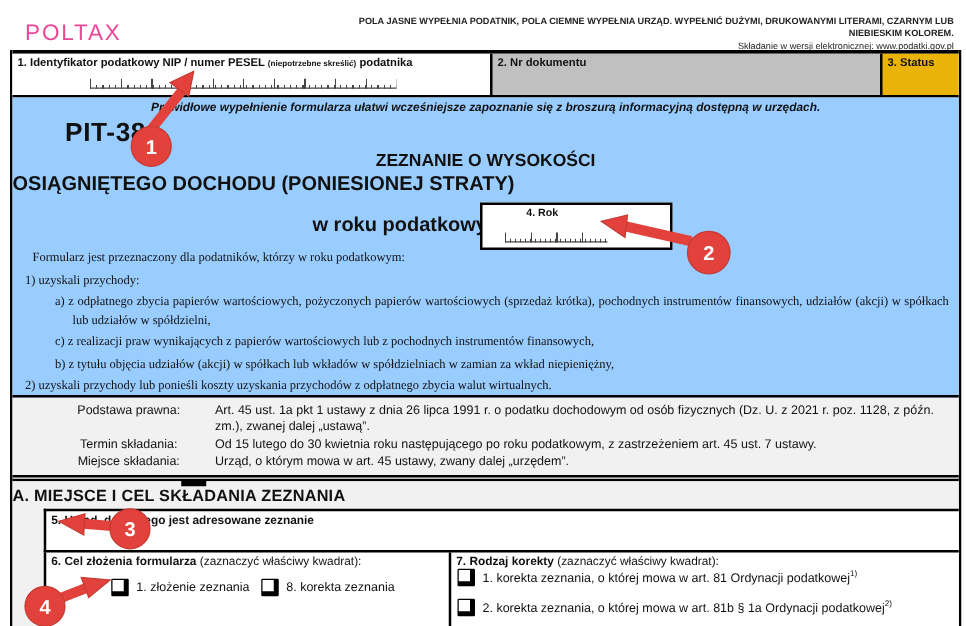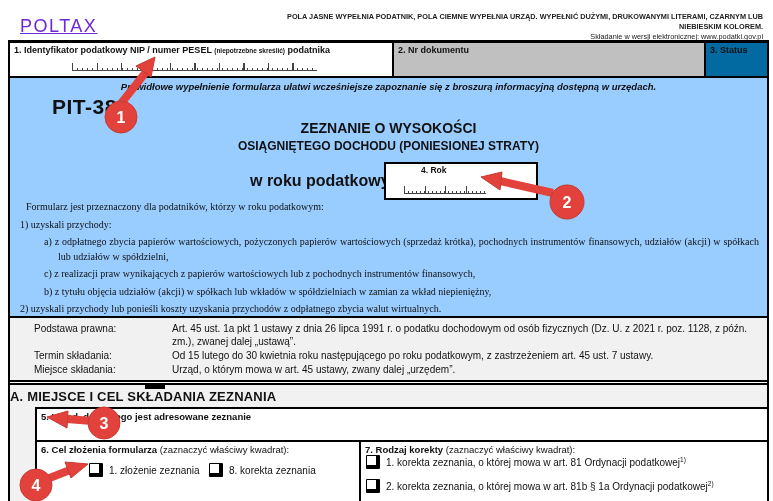--- a/index.html
+++ b/index.html
@@ -1,51 +1,51 @@
 <!DOCTYPE html>
 <html><head>
 <meta charset="utf-8">
 <style>
   html,body{margin:0;padding:0;background:#fff;}
   #page{position:relative;width:773px;height:501px;background:#fff;
         font-family:"Liberation Sans","DejaVu Sans",sans-serif;color:#111;overflow:hidden;}
 
   
   .hdr{position:absolute;left:8px;right:8px;top:0;height:40px;}
-  .brand{position:absolute;left:12px;top:16px;font-size:18px;letter-spacing:1.5px;color:#6d28d9;text-decoration:underline;}
+  .brand{position:absolute;left:12px;top:16px;font-size:18px;letter-spacing:1.5px;color:#ec4899;}
   .hdr-right{position:absolute;right:2px;top:12px;width:520px;text-align:right;}
   .hdr-notice{font-size:7.3px;font-weight:bold;color:#222;line-height:10px;}
   .hdr-efiling{font-size:7.3px;color:#222;line-height:10px;}
 
   
   .frame{position:absolute;left:8px;top:40px;width:757px;border-left:2px solid #000;border-right:2px solid #000;}
 
   
   .frow{display:flex;border-top:3px solid #000;border-bottom:2px solid #000;height:33px;background:#fff;}
   .f1{width:382px;position:relative;background:#fff;}
   .f2{width:310px;background:#c0c0c0;border-left:2px solid #000;}
-  .f3{flex:1;background:#0369a1;border-left:2px solid #000;}
+  .f3{flex:1;background:#eab308;border-left:2px solid #000;}
   .flabel{font-size:9px;font-weight:bold;padding:2px 0 0 4px;}
   .flabel .small{font-size:6.5px;font-weight:bold;}
   .comb{position:absolute;left:62px;top:20px;width:245px;height:8px;
         background-image:
           repeating-linear-gradient(to right,#444 0 1px,transparent 1px 24.5px),
           repeating-linear-gradient(to right,#444 0 1px,transparent 1px 5px),
           linear-gradient(#444,#444);
         background-size:100% 8px,100% 3px,100% 1px;
         background-position:bottom left,bottom left,bottom left;
         background-repeat:no-repeat;}
 
   
   .blue{position:relative;height:238px;background:#99ccff;border-bottom:2px solid #000;}
   .b-notice{position:absolute;top:3px;left:0;right:0;text-align:center;
             font-size:9.5px;font-weight:bold;font-style:italic;}
   .b-code{position:absolute;left:42px;top:17px;font-size:21px;font-weight:bold;letter-spacing:.5px;}
   .b-title1{position:absolute;top:42px;left:0;right:0;text-align:center;font-size:14px;font-weight:bold;}
-  .b-title2{position:absolute;top:61px;left:0;right:0;text-align:center;font-size:12px;font-weight:bold;}
+  .b-title2{position:absolute;top:61px;left:0;right:0;text-align:left;font-size:16px;font-weight:bold;}
   .b-yearlabel{position:absolute;left:240px;top:94px;font-size:16px;font-weight:bold;}
   .rokbox{position:absolute;left:374px;top:84px;width:118px;height:34px;background:#fff;border:2px solid #000;padding-left:32px;}
   .rokbox .flabel{font-size:8.5px;padding:1px 0 0 3px;}
   .rokcomb{position:absolute;left:18px;bottom:4px;width:82px;height:8px;
         background-image:
           repeating-linear-gradient(to right,#444 0 1px,transparent 1px 20.5px),
           repeating-linear-gradient(to right,#444 0 1px,transparent 1px 4px),
           linear-gradient(#444,#444);
         background-size:100% 8px,100% 3px,100% 1px;
         background-position:bottom left,bottom left,bottom left;
@@ -53,21 +53,21 @@
   .b-body{position:absolute;left:8px;right:8px;top:122px;font-size:10px;line-height:14.5px;font-family:Liberation Serif, serif;}
   .b-body p{margin:0 0 2px 0;}
   .p-intro{padding-left:8px;}
   .p-n1{padding-left:2px;margin-top:3px !important;}
   .p-sub{padding-left:40px;text-indent:-14px;text-align:justify;margin-top:3px !important;}
   .p-n2{padding-left:16px;text-indent:-14px;margin-top:3px !important;}
 
   
   .legal{background:#f1f1f1;padding:4px 6px 3px 24px;font-size:10px;line-height:13px;border-bottom:2px solid #000;}
   .lrow{display:flex;margin-bottom:1px;}
-  .llabel{width:138px;flex:none;}
+  .llabel{width:138px;flex:none;text-align:center;}
   .ltext{flex:1;padding-right:4px;}
 
   
   .dbl{height:2px;background:#000;margin-top:1px;}
   .ticksq{position:absolute;left:135px;top:-1px;width:20px;height:5px;background:#000;}
   .secA{position:relative;background:#f1f1f1;}
   .secA-title{font-size:13px;font-weight:bold;padding:4px 0 3px 0;letter-spacing:.2px;}
 
   .box5{margin-left:25px;height:31px;background:#fff;border:2px solid #000;border-right:none;position:relative;}
   .boxlabel{font-size:9.5px;font-weight:bold;padding:2px 0 0 4px;}

